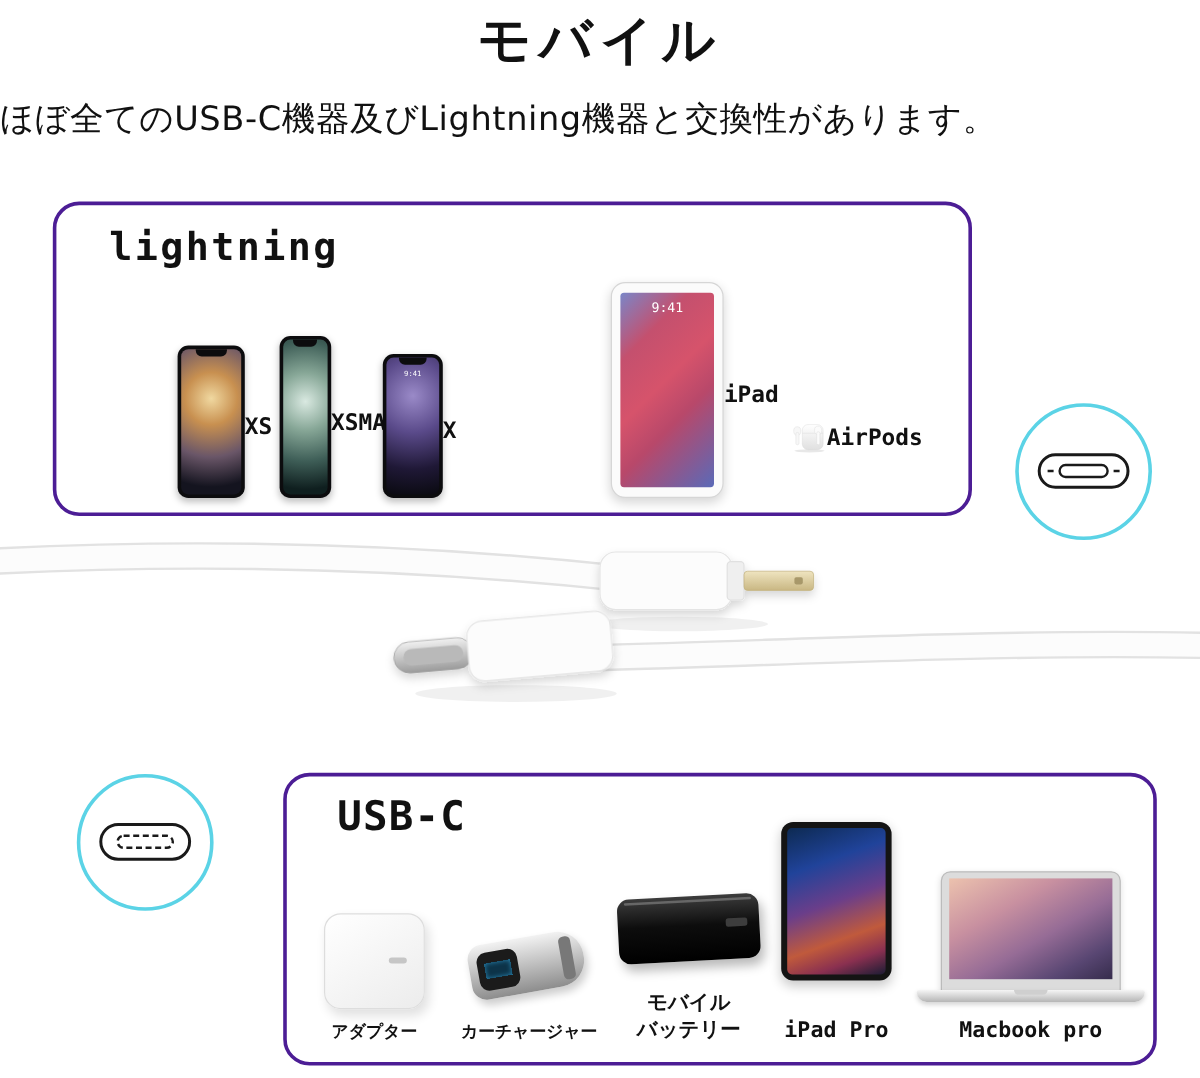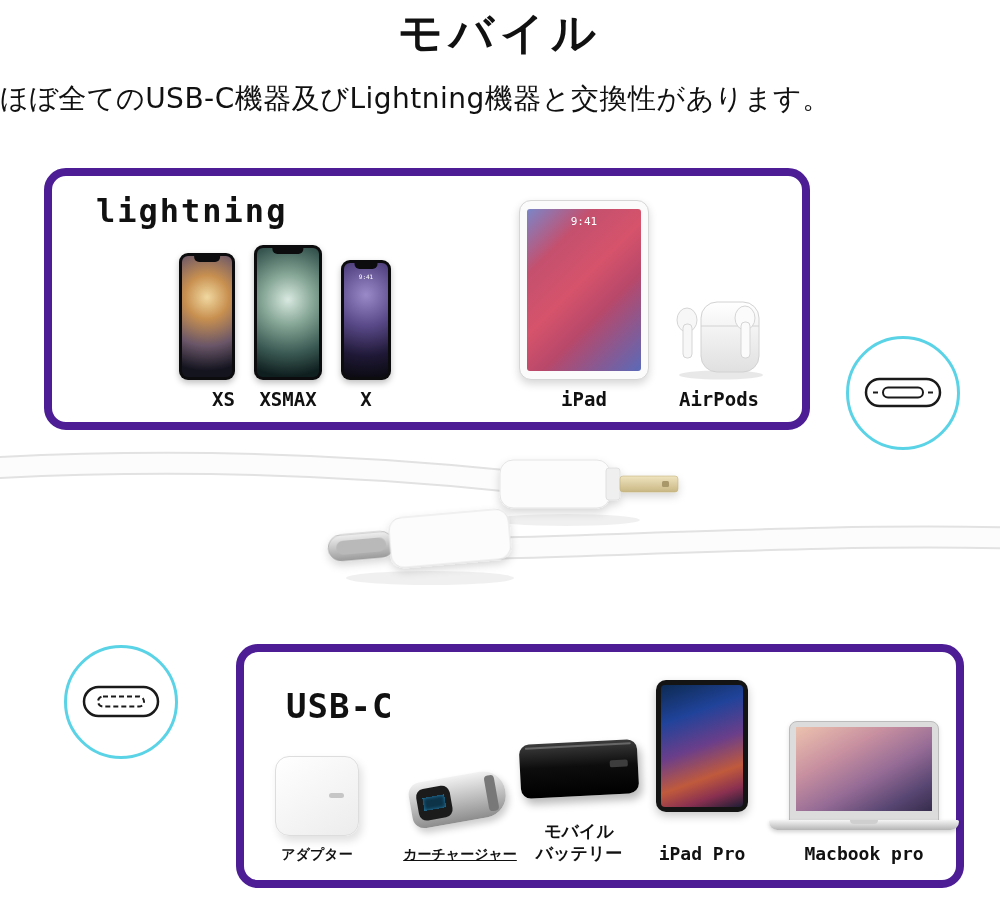--- a/index.html
+++ b/index.html
@@ -7,32 +7,32 @@
           font-family:"DejaVu Sans",sans-serif;color:#111;}
 
   
   .title{position:absolute;top:4px;left:0;width:100%;text-align:center;
          font-family:"DejaVu Serif","Liberation Serif",serif;
          font-size:44px;font-weight:700;letter-spacing:6px;}
   .subtitle{position:absolute;top:80px;left:0;width:100%;text-align:left;
             font-size:28px;font-weight:500;letter-spacing:0.5px;}
 
   
-  .secbox{position:absolute;border:8px solid #4c1d95;border-radius:22px;box-sizing:border-box;background:#fff;}
+  .secbox{position:absolute;border:3px solid #4c1d95;border-radius:22px;box-sizing:border-box;background:#fff;}
   .box-lightning{left:44px;top:168px;width:766px;height:262px;}
   .box-usbc{left:236px;top:644px;width:728px;height:244px;}
   .seclabel{position:absolute;font-family:"DejaVu Sans Mono","Liberation Mono",monospace;
             font-weight:600;color:#111;}
   .lbl-lightning{left:44px;top:16px;font-size:32px;letter-spacing:2px;}
-  .lbl-usbc{left:42px;top:14px;font-size:34px;letter-spacing:1px;margin-top:20px;}
-
-  
-  .ldev{position:absolute;bottom:12px;display:flex;flex-direction:column;align-items:center;}
+  .lbl-usbc{left:42px;top:14px;font-size:34px;letter-spacing:1px;}
+
+  
+  .ldev{position:absolute;bottom:12px;display:flex;flex-direction:row;align-items:center;}
   .ldev .dlbl{margin-top:8px;font:700 19px "DejaVu Sans Mono","Liberation Mono",monospace;white-space:nowrap;}
-  .d-xr{left:30px;width:92px;}  .d-xs{left:91px;width:92px;align-items:flex-end;}
+  .d-xr{left:30px;width:92px;}  .d-xs{left:101px;width:92px;}
   .d-xsmax{left:186px;width:100px;} .d-x{left:272px;width:84px;}
   .d-8{left:350px;width:112px;} .d-ipad{left:462px;width:140px;}
   .d-airpods{left:612px;width:110px;text-align:right;}
 
   .phone{position:relative;background:#0c0c0e;border-radius:9px;padding:3px;
          box-shadow:0 3px 6px rgba(0,0,0,0.25);box-sizing:border-box;}
   .phone .scr{width:100%;height:100%;border-radius:6px;position:relative;overflow:hidden;}
   .notch{position:absolute;top:3px;left:50%;transform:translateX(-50%);width:46%;height:6px;
          background:#0c0c0e;border-radius:0 0 5px 5px;z-index:2;}
   .ptime{position:absolute;top:10px;left:0;width:100%;text-align:center;color:#fff;
@@ -71,21 +71,21 @@
 
   
   .cablesvg{position:absolute;left:0;top:432px;width:1000px;height:200px;z-index:1;}
 
   
   .udev{position:absolute;bottom:16px;display:flex;flex-direction:column;align-items:center;}
   .udev .dlbl{margin-top:10px;font-size:14px;font-weight:600;white-space:nowrap;}
   .udev .dlbl.latin{font:700 18px "DejaVu Sans Mono","Liberation Mono",monospace;}
   .lbl2{margin-top:24px;text-align:center;font-size:17px;font-weight:600;line-height:1.3;}
   .u-adapter{left:18px;width:110px;}
-  .u-car{left:148px;width:136px;text-decoration:underline;}
+  .u-car{left:134px;width:136px;}
   .u-pbank{left:272px;width:126px;}
   .u-ipadpro{left:405px;width:106px;gap:21px;}
   .u-mac{left:522px;width:196px;}
 
   .adapter{width:84px;height:80px;border-radius:14px;position:relative;
            background:linear-gradient(145deg,#ffffff,#ececec);border:1px solid #ddd;
            box-shadow:3px 5px 9px rgba(0,0,0,0.12);box-sizing:border-box;}
   .adapter::after{content:'';position:absolute;right:14px;top:36px;width:15px;height:5px;
            border-radius:3px;background:#c6c6c6;}
 

